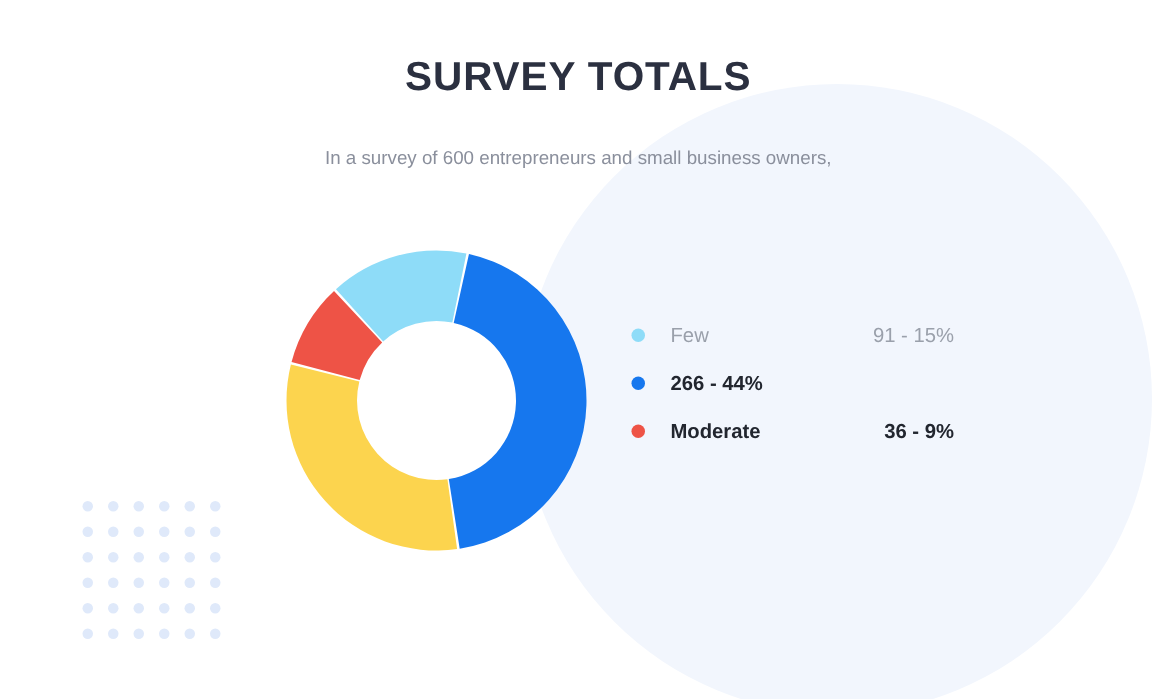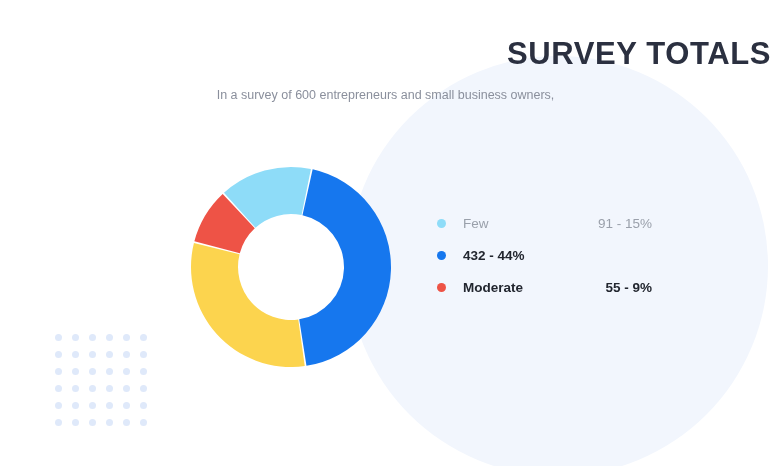--- a/index.html
+++ b/index.html
@@ -55,30 +55,29 @@
   
   .header {
     position: absolute;
     left: 0;
     top: 36px;
     width: 771px;
     text-align: center;
     z-index: 2;
   }
   .title {
-    font-size: 31px;
+    font-size: 27px;
     font-weight: bold;
     letter-spacing: 0.6px;
     color: #2b3040;
     margin: 0;
     line-height: 1.15;
-    text-align: right;
   }
   .subtitle {
-    margin-top: 14px;
+    margin-top: 29px;
     line-height: 1.55;
   }
   .subtitle-line1 {
     display: block;
     font-size: 12.5px;
     color: #8a8f9c;
     font-weight: normal;
   }
   .subtitle-line2 {
     display: block;
@@ -97,21 +96,21 @@
     z-index: 2;
   }
   .chart-wrap svg {
     display: block;
     overflow: visible;
   }
 
   
   .legend {
     position: absolute;
-    left: 437px;
+    left: 421px;
     top: 207px;
     width: 215px;
     z-index: 2;
   }
   .legend-row {
     display: flex;
     align-items: center;
     height: 32px;
   }
   .legend-dot {
@@ -205,22 +204,22 @@
   </div>
 
   <div class="legend" id="legend">
       <div class="legend-row muted">
         <span class="legend-dot" style="background: rgb(142, 220, 248);"></span>
         <span class="legend-label">Few</span>
         <span class="legend-value">91 - 15%</span>
       </div>
       <div class="legend-row strong">
         <span class="legend-dot" style="background: rgb(22, 119, 238);"></span>
-        <span class="legend-value">432 - 44%</span>
+        <span class="legend-value">266 - 44%</span>
       </div>
       <div class="legend-row strong">
         <span class="legend-dot" style="background: rgb(238, 83, 70);"></span>
         <span class="legend-label">Moderate</span>
-        <span class="legend-value">55 - 9%</span>
+        <span class="legend-value">36 - 9%</span>
       </div>
     </div>
 
 </div>
 
 </body></html>

